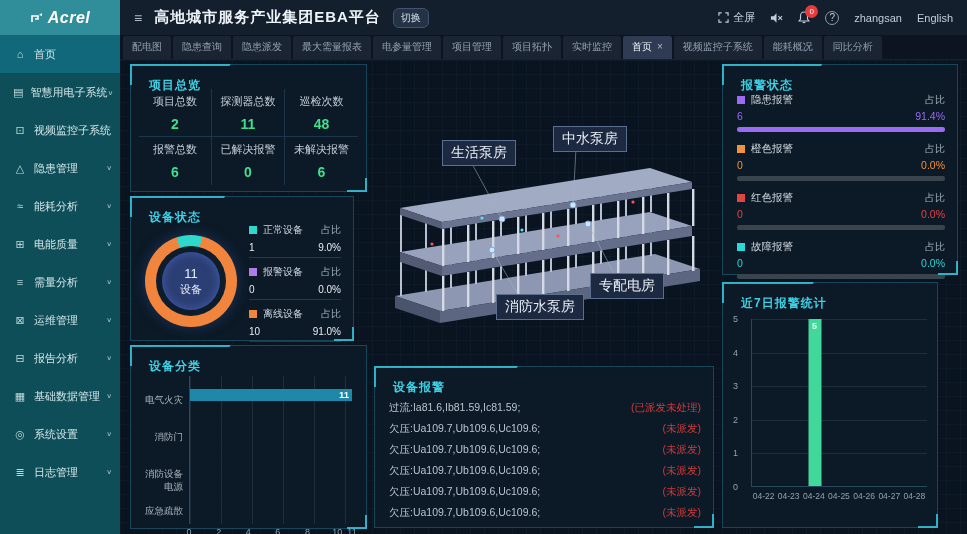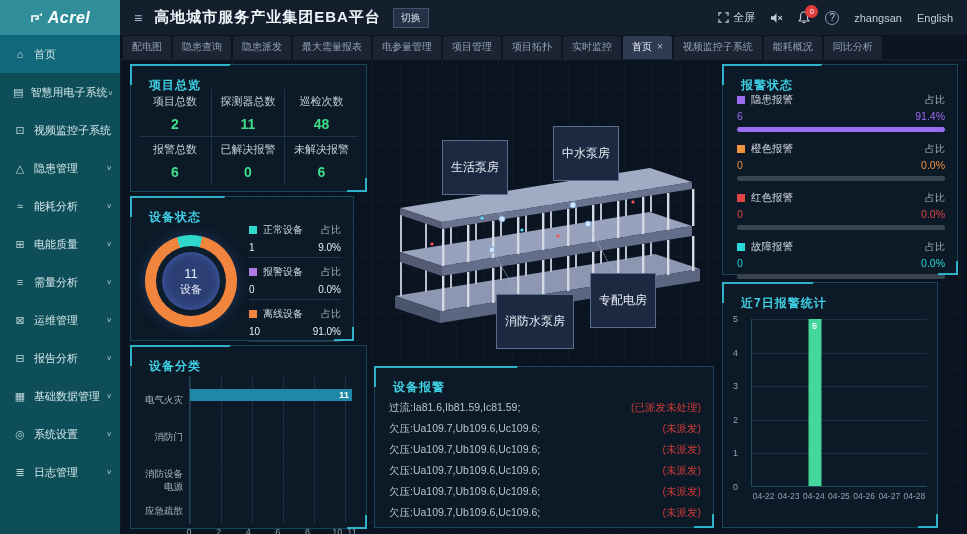--- a/index.html
+++ b/index.html
@@ -9,21 +9,21 @@
 
   
   .header { position:absolute; left:0; top:0; width:967px; height:35px; background:#141f2e;
     display:flex; align-items:center; }
   .logo-box { width:120px; height:35px; background:#2f8e99; display:flex; align-items:center; justify-content:center; gap:4px; }
   .logo-mark { width:14px; height:12px; }
   .logo-text { color:#fff; font-size:16px; font-weight:bold; font-style:italic; letter-spacing:.5px; }
   .collapse-ico { color:#aebbcd; font-size:14px; margin:0 12px 0 14px; cursor:pointer; }
   .app-title { color:#eef3f8; font-size:15px; font-weight:bold; letter-spacing:1px; }
   .switch-btn { margin-left:12px; font-size:10px; color:#cfe0ea; background:#253246; border:1px solid #41536e;
-    border-radius:0; padding:2px 7px; cursor:pointer; }
+    border-radius:6px; padding:2px 7px; cursor:pointer; }
   .header-right { margin-left:auto; display:flex; align-items:center; gap:15px; padding-right:14px; color:#c2cdd9; }
   .hr-item { display:flex; align-items:center; gap:4px; font-size:11px; cursor:pointer; color:#c2cdd9; }
   .bell-wrap { position:relative; }
   .badge { position:absolute; top:-6px; right:-8px; background:#e23c3c; color:#fff; font-size:8px;
     min-width:13px; height:13px; border-radius:7px; display:flex; align-items:center; justify-content:center; padding:0 2px; }
   .help-circle { width:14px; height:14px; border:1px solid #8d9aab; border-radius:50%; font-size:10px;
     display:flex; align-items:center; justify-content:center; color:#c2cdd9; }
 
   
   .sidebar { position:absolute; left:0; top:35px; width:120px; height:499px; background:#0d4e58; }
@@ -91,21 +91,21 @@
   .dc-row { height:37px; position:relative; }
   .dc-cat { position:absolute; width:46px; text-align:right; font-size:9.5px; color:#a9b6c0; }
   .hbar { position:absolute; left:0; top:13px; height:12px; }
   .hbar-label { position:absolute; right:3px; top:0; line-height:12px; font-size:9.5px; font-weight:bold; color:#fff; }
   .dc-axis { position:absolute; left:58px; right:14px; top:181px; height:12px; }
   .dc-tick { position:absolute; transform:translateX(-50%); font-size:9px; color:#8fa2b2; }
 
   
   .scene { position:absolute; left:250px; top:0; width:350px; height:300px; }
   .scene-label { position:absolute; background:#1c2940; border:1px solid #5a6f8f; color:#e8eef6;
-    font-size:12px; padding:18px 8px; white-space:nowrap; cursor:pointer; }
+    font-size:14px; padding:3px 8px; white-space:nowrap; cursor:pointer; }
 
   
   .da-rows { position:absolute; left:14px; right:12px; top:30px; }
   .da-row { display:flex; justify-content:space-between; align-items:center; height:21px; cursor:pointer; }
   .da-text { font-size:10.5px; color:#b8c4ce; }
   .da-status { font-size:10.5px; color:#cf3b3b; }
 
   
   .as-rows { position:absolute; left:14px; right:12px; top:28px; }
   .as-row { margin-bottom:10px; }

